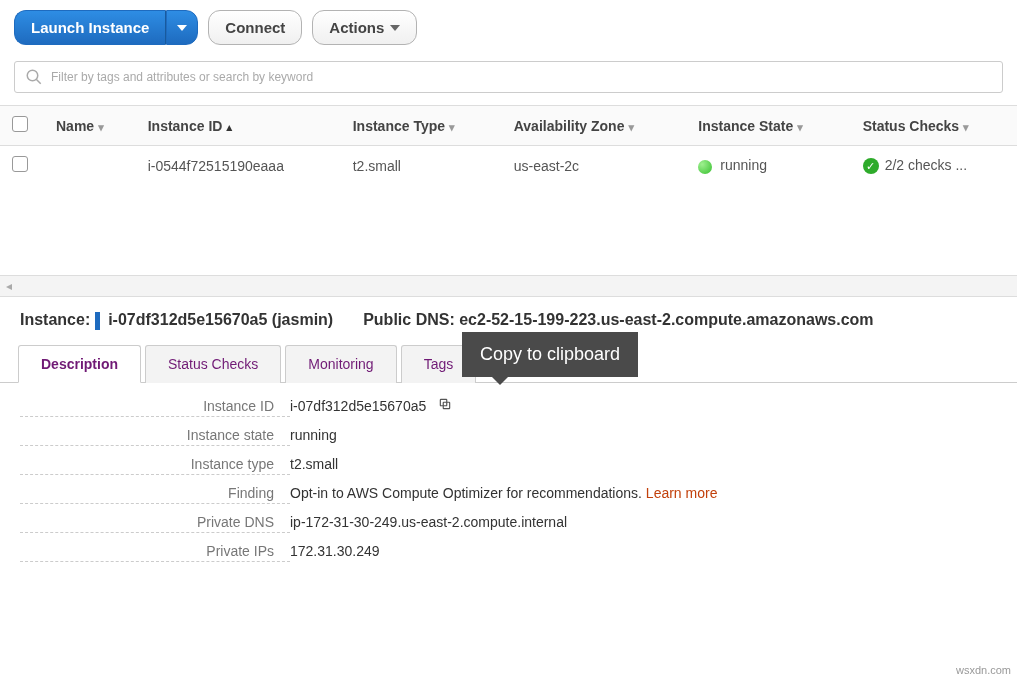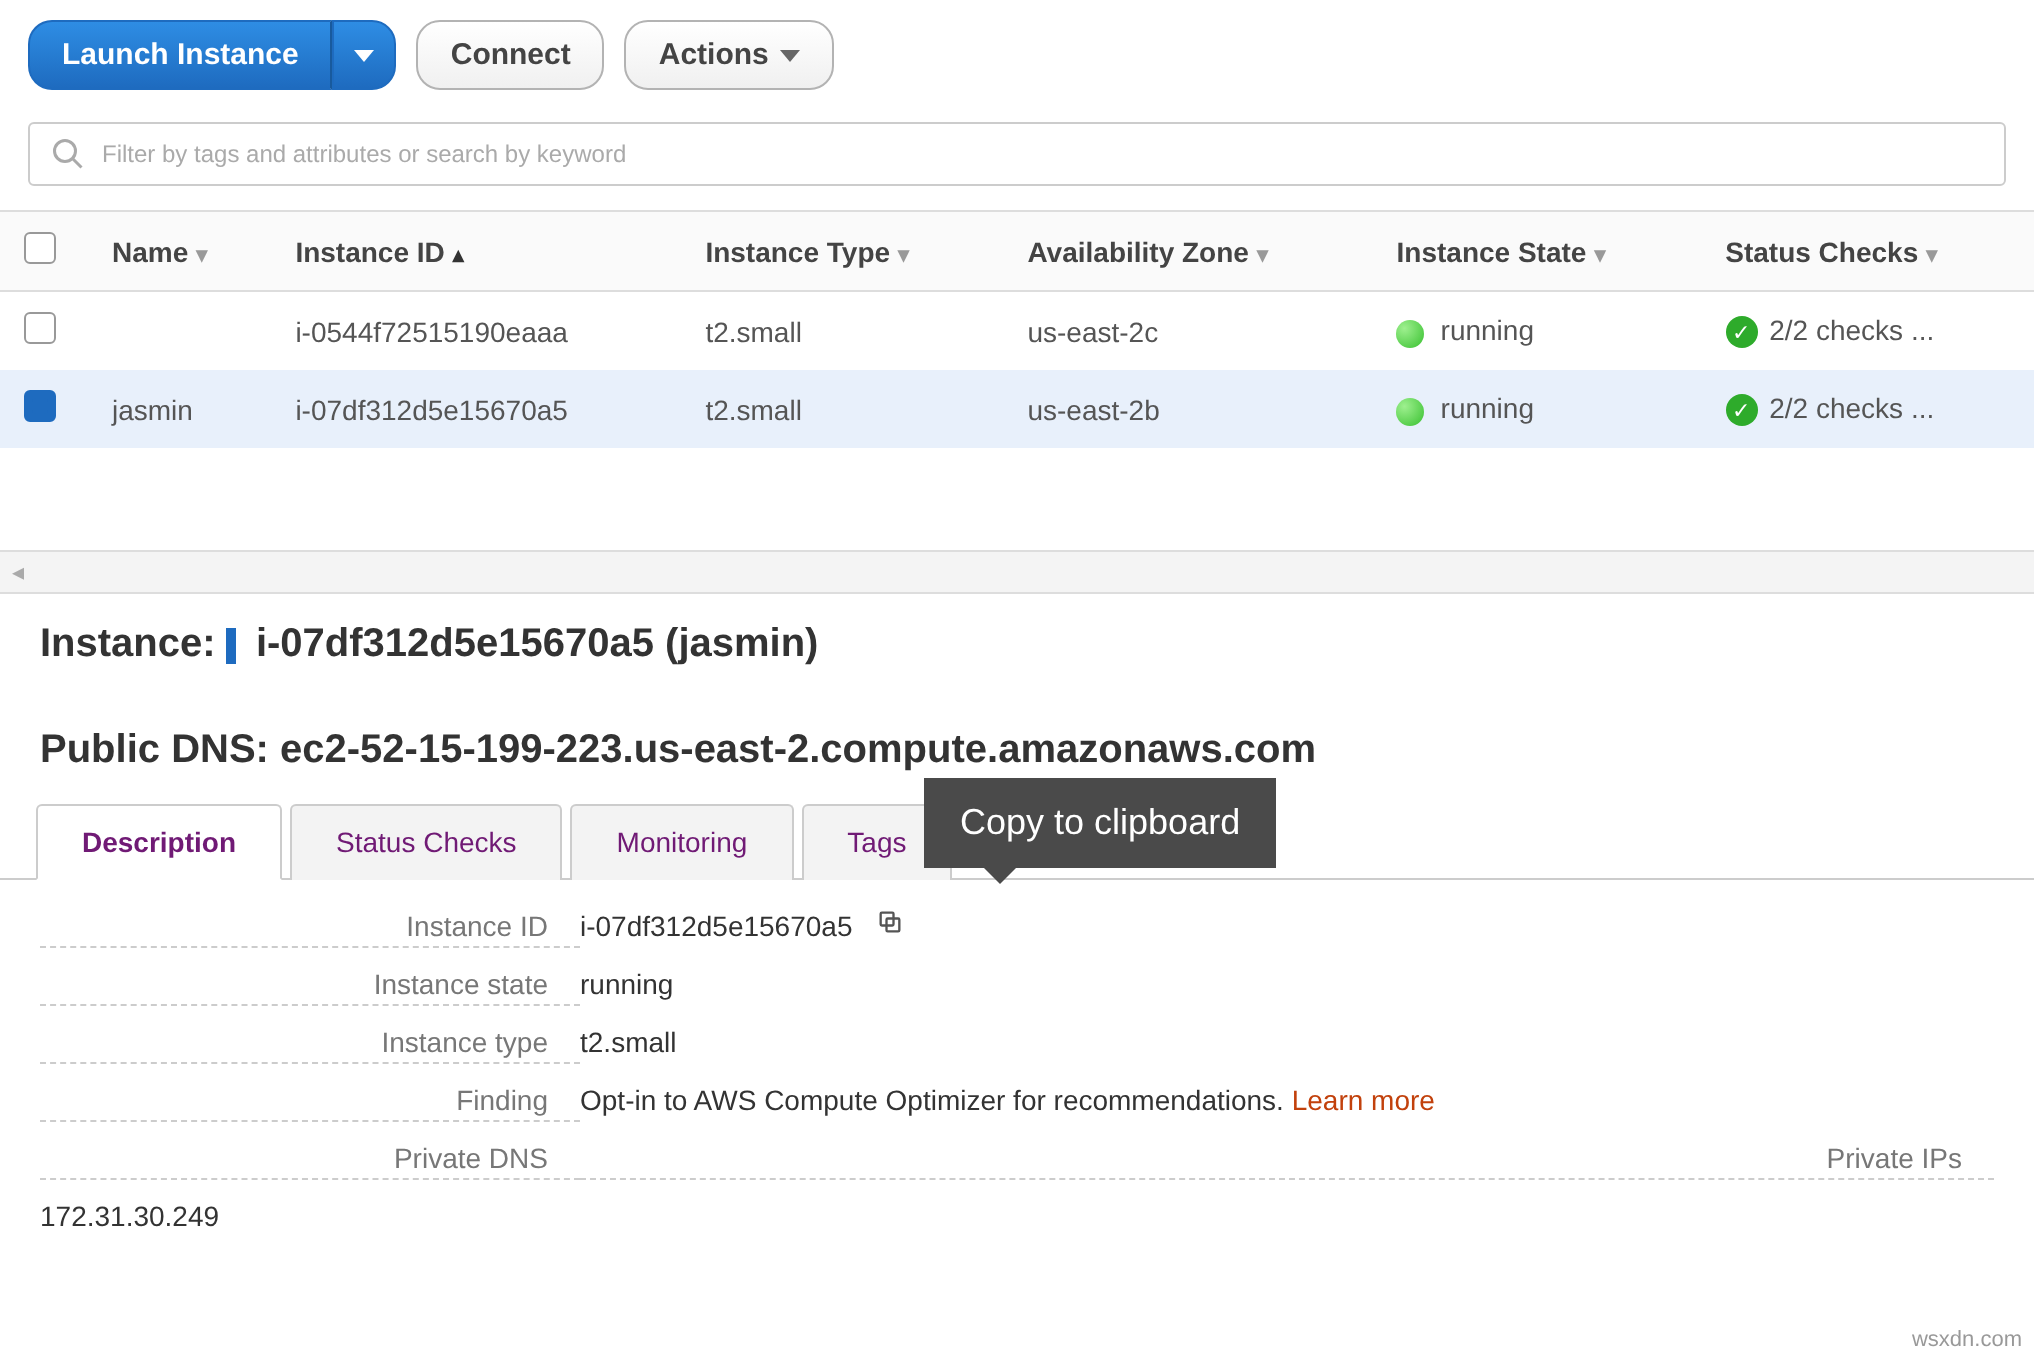--- a/index.html
+++ b/index.html
@@ -22,21 +22,21 @@
 table.grid th .sort { color:#999; margin-left:4px; font-size:11px; }
 table.grid td { padding:10px 12px; border-bottom:0px solid #eee; color:#555; }
 tr.selected { background:#e8f0fb; }
 .chk { width:16px; height:16px; border:1px solid #999; border-radius:3px; display:inline-block; background:#fff; }
 .chk.checked { background:#1e6bbf; border-color:#1e6bbf; position:relative; }
 .chk.checked::after { content:""; position:absolute; inset:3px; background:#1e6bbf; border-radius:2px; }
 .status-dot { width:14px; height:14px; border-radius:50%; display:inline-block; vertical-align:middle; margin-right:8px; }
 .green { background: radial-gradient(circle at 30% 30%, #9ef08f, #38c02f); }
 .check-circle { width:16px; height:16px; border-radius:50%; background:#2eab2b; color:#fff; display:inline-flex; align-items:center; justify-content:center; font-size:11px; margin-right:6px; }
 .pane-drag { height:22px; background:#f4f4f4; border-top:1px solid #ddd; border-bottom:1px solid #ddd; display:flex; align-items:center; padding-left:6px; color:#aaa; font-size:12px; }
-.detail-header { padding:14px 20px; font-size:20px; color:#333; display:flex; flex-wrap:wrap; gap:30px; }
+.detail-header { padding:14px 20px; font-size:16px; color:#333; display:flex; flex-wrap:wrap; gap:30px; }
 .detail-header b { font-weight:bold; }
 .sel-marker { display:inline-block; width:5px; height:18px; background:#1e6bbf; vertical-align:middle; margin-right:4px; }
 .tabs { display:flex; border-bottom:1px solid #ccc; padding:0 18px; gap:0; position:relative; }
 .tab { padding:10px 22px; border:1px solid transparent; color:#701a75; cursor:pointer; background:#f3f3f3; border:1px solid #ccc; border-bottom:none; margin-right:4px; border-radius:3px 3px 0 0; position:relative; top:1px; }
 .tab.active { background:#fff; font-weight:bold; border-bottom:1px solid #fff; }
 .tooltip { position:absolute; background:#4a4a4a; color:#fff; padding:12px 18px; border-radius:0; font-size:18px; z-index:10; }
 .tooltip::after { content:""; position:absolute; bottom:-8px; left:30px; border-left:8px solid transparent; border-right:8px solid transparent; border-top:8px solid #4a4a4a; }
 .detail-body { padding:14px 20px; }
 .dl { display:grid; grid-template-columns: 270px 1fr; row-gap:8px; align-items:baseline; }
 .dl dt { text-align:right; color:#777; padding-right:16px; border-bottom:1px dashed #ccc; padding-bottom:2px; margin-bottom:2px; }
@@ -90,29 +90,20 @@
   <tbody>
     <tr>
       <td><span class="chk"></span></td>
       <td></td>
       <td>i-0544f72515190eaaa</td>
       <td>t2.small</td>
       <td>us-east-2c</td>
       <td><span class="status-dot green"></span><span>running</span></td>
       <td><span class="check-circle">✓</span><span>2/2 checks ...</span></td>
     </tr>
-    <tr class="selected">
-      <td><span class="chk checked"></span></td>
-      <td>jasmin</td>
-      <td>i-07df312d5e15670a5</td>
-      <td>t2.small</td>
-      <td>us-east-2b</td>
-      <td><span class="status-dot green"></span><span>running</span></td>
-      <td><span class="check-circle">✓</span><span>2/2 checks ...</span></td>
-    </tr>
   </tbody>
 </table>
 </div>
 
 <div class="pane-drag">◂</div>
 
 <div class="detail-header">
   <span>
     <b>Instance:</b>
     <span class="sel-marker"></span>
@@ -149,18 +140,19 @@
     <dt>Instance state</dt>
     <dd>running</dd>
     <dt>Instance type</dt>
     <dd>t2.small</dd>
     <dt>Finding</dt>
     <dd>
       <span>Opt-in to AWS Compute Optimizer for recommendations. </span>
       <span class="link">Learn more</span>
     </dd>
     <dt>Private DNS</dt>
+    <dd>ip-172-31-30-249.us-east-2.compute.internal</dd>
     <dt>Private IPs</dt>
     <dd>172.31.30.249</dd>
   </dl>
 </div>
 
 <div class="watermark">wsxdn.com</div>
 
 </body></html>

